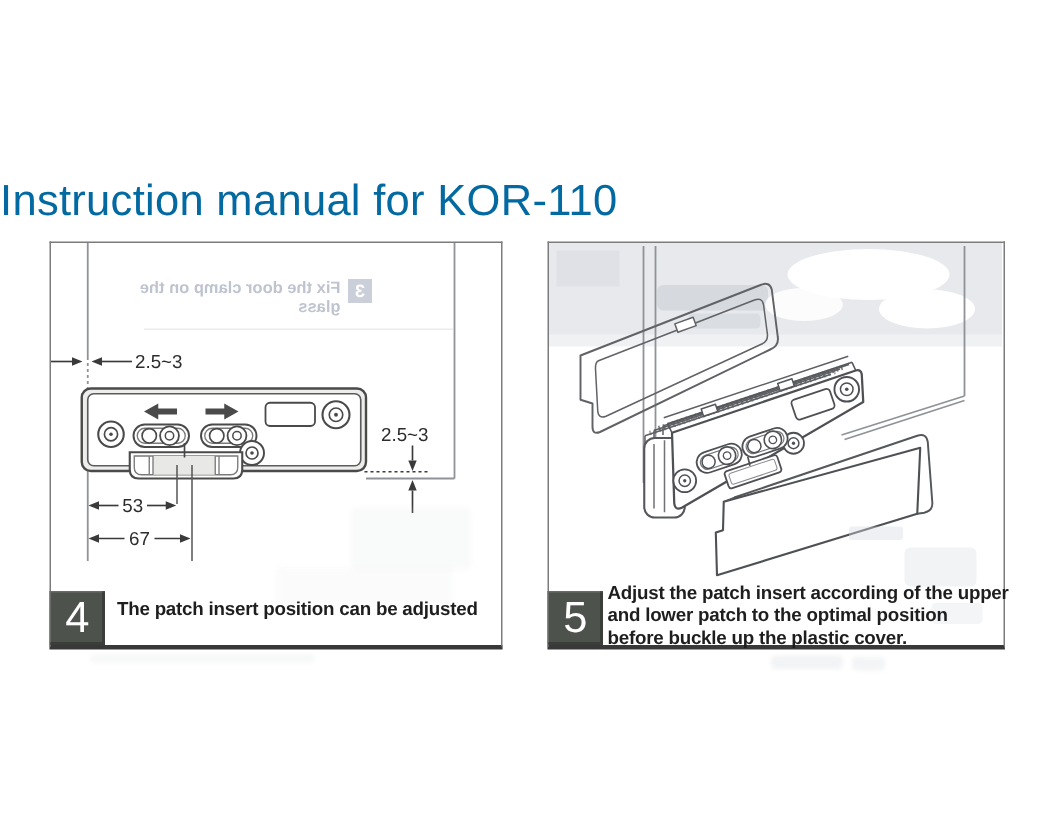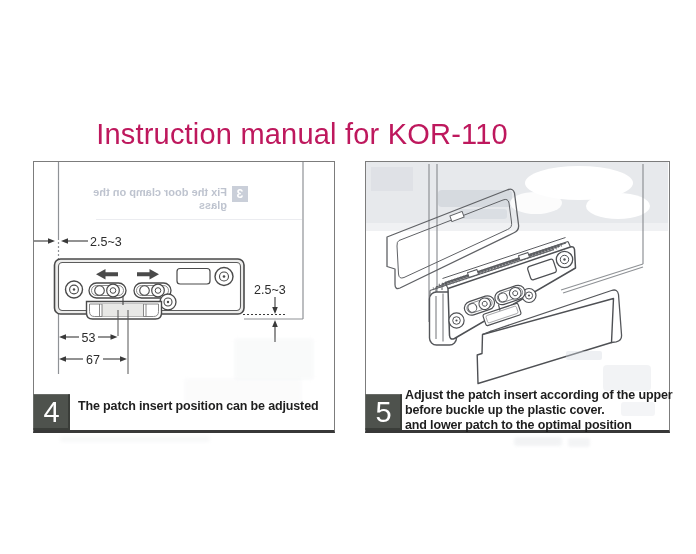--- a/index.html
+++ b/index.html
@@ -1,22 +1,22 @@
 <!DOCTYPE html>
 <html><head>
 <meta charset="utf-8">
 <style>
   html,body{margin:0;padding:0;background:#ffffff;}
   #stage{
     position:relative;width:696px;height:554px;background:#ffffff;overflow:hidden;
     font-family:"Liberation Sans","DejaVu Sans",sans-serif;
   }
   .page-title{
-    position:absolute;top:118px;left:0;width:604px;text-align:center;
-    font-size:29px;font-weight:400;color:#be185d;letter-spacing:0.2px;white-space:nowrap;
+    position:absolute;top:118px;left:0;width:604px;text-align:left;
+    font-size:29px;font-weight:400;color:#0369a1;letter-spacing:0.2px;white-space:nowrap;
   }
   .panel{
     position:absolute;top:161px;height:272px;box-sizing:border-box;background:#fff;
     border:1.5px solid #7c7c7c;border-bottom:3px solid #383838;
   }
   #panel-4{left:33px;width:302px;}
   #panel-5{left:365px;width:305px;}
   .panel svg{position:absolute;left:0;top:0;}
   .step-badge{
     position:absolute;left:-1px;bottom:0;width:37px;height:36px;
@@ -277,22 +277,22 @@
       <g>
         <rect x="237" y="203" width="48" height="26" rx="4" fill="#dadde2" opacity="0.35"></rect>
         <rect x="255" y="240" width="34" height="14" rx="3" fill="#dcdfe4" opacity="0.3"></rect>
         <rect x="200" y="189" width="36" height="9" rx="2" fill="#d5d9e0" opacity="0.4"></rect>
       </g>
     </svg>
 
     <div class="step-badge">5</div>
     <div class="caption" id="caption-5">
       <div>Adjust the patch insert according of the upper</div>
+      <div>and lower patch to the optimal position</div>
       <div>before buckle up the plastic cover.</div>
-      <div>and lower patch to the optimal position</div>
     </div>
   </section>
 
   <div class="ghost-blob" style="left:60px;top:436px;width:150px;height:6px;opacity:.18;"></div>
   <div class="ghost-blob" style="left:514px;top:437px;width:48px;height:9px;opacity:.3;"></div>
   <div class="ghost-blob" style="left:568px;top:438px;width:22px;height:9px;opacity:.28;"></div>
 
 </div>
 
 </body></html>

